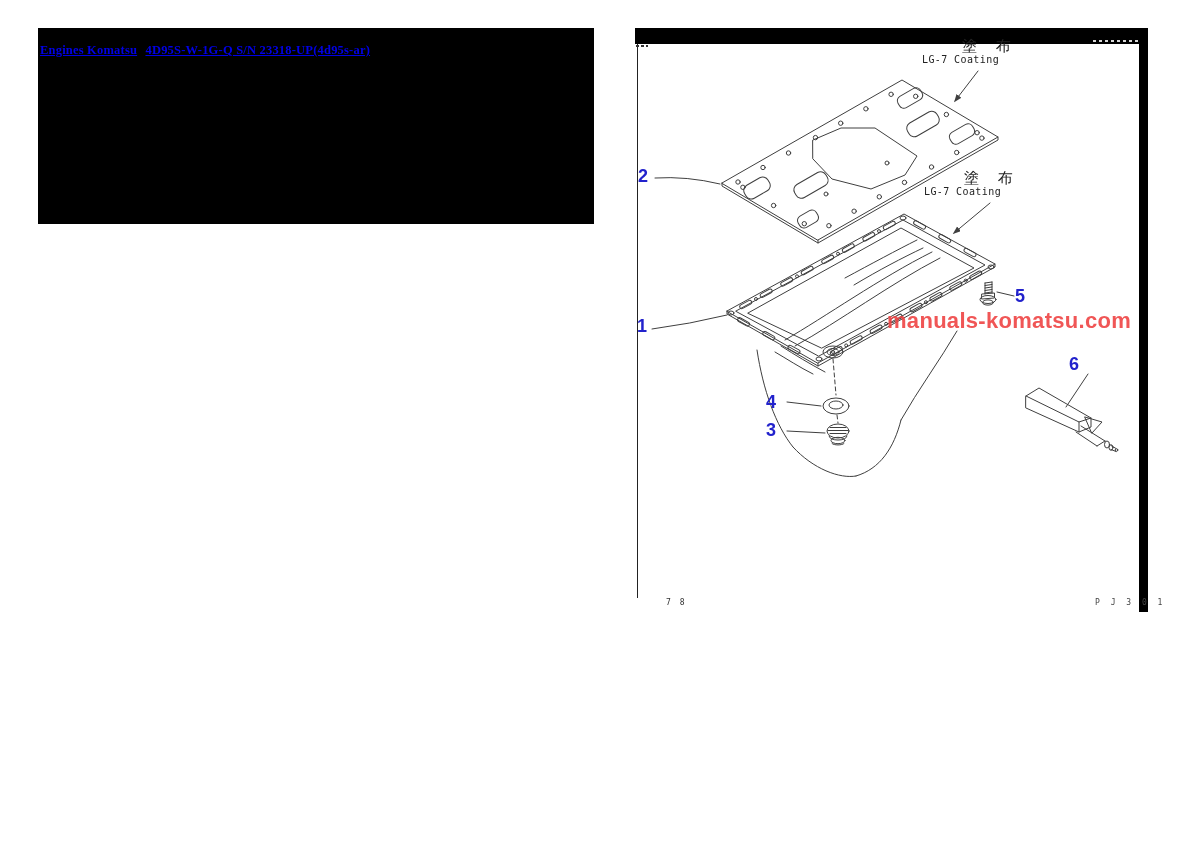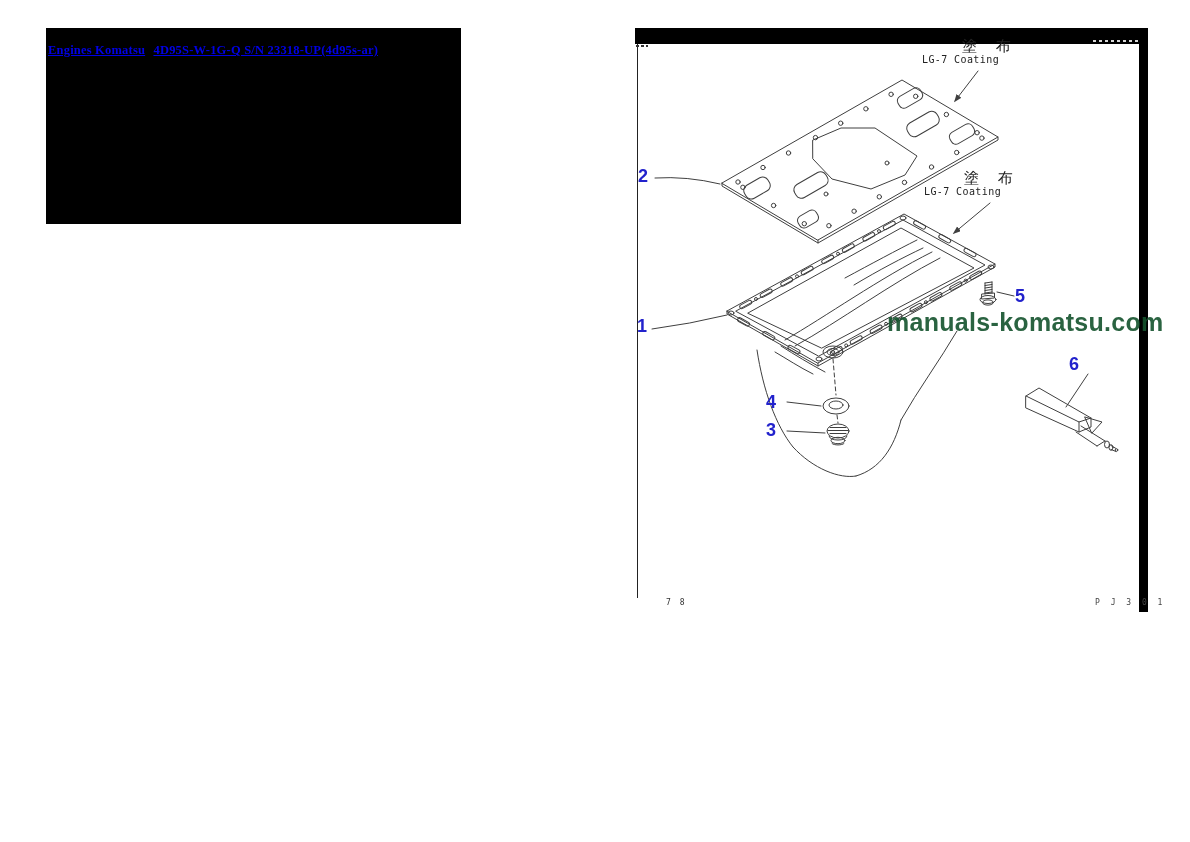--- a/index.html
+++ b/index.html
@@ -2,23 +2,22 @@
 <html><head>
 <meta charset="utf-8">
 <style>
   html,body { margin:0; padding:0; }
   body {
     width:1190px; height:842px; background:#ffffff; position:relative;
     font-family:"Liberation Sans", sans-serif; overflow:hidden;
   }
   
   .banner {
-    position:absolute; left:38px; top:28px; width:415px; height:196px;
+    position:absolute; left:38px; top:28px; width:556px; height:196px;
     background:#000000;
-    margin-left:8px;
   }
   .banner-links {
     position:absolute; left:2px; top:15px; white-space:nowrap;
     font-family:"Liberation Serif", serif; font-weight:bold;
     font-size:12.5px; letter-spacing:0.2px;
   }
   .banner-links a { color:#0000e6; text-decoration:underline; cursor:pointer; }
   .banner-links a + a { margin-left:5px; }
 
   
@@ -44,22 +43,22 @@
     font-family:"DejaVu Sans", sans-serif; white-space:nowrap;
   }
   .en-label {
     position:absolute; font-size:10px; color:#222222; letter-spacing:0.4px;
     font-family:"DejaVu Sans Mono", monospace; white-space:nowrap;
   }
   .jp1 { left:327px; top:9px; }   .en1 { left:287px; top:26px; }
   .jp2 { left:329px; top:141px; } .en2 { left:289px; top:158px; }
 
   .watermark {
-    position:absolute; left:252px; top:280px; font-size:25px; font-weight:600;
-    color:#14532d; letter-spacing:0.3px; white-space:nowrap; opacity:0.9;
+    position:absolute; left:252px; top:280px; font-size:22px; font-weight:600;
+    color:#ef4444; letter-spacing:0.3px; white-space:nowrap; opacity:0.9;
   }
   .callout {
     position:absolute; font-size:18px; font-weight:600; color:#2222cc;
     text-decoration:none; cursor:pointer; line-height:1;
     font-family:"Liberation Sans", sans-serif;
   }
   .c1 { left:2px;   top:289px; } .c2 { left:3px;   top:139px; }
   .c3 { left:131px; top:393px; } .c4 { left:131px; top:365px; }
   .c5 { left:380px; top:259px; } .c6 { left:434px; top:327px; }
 

